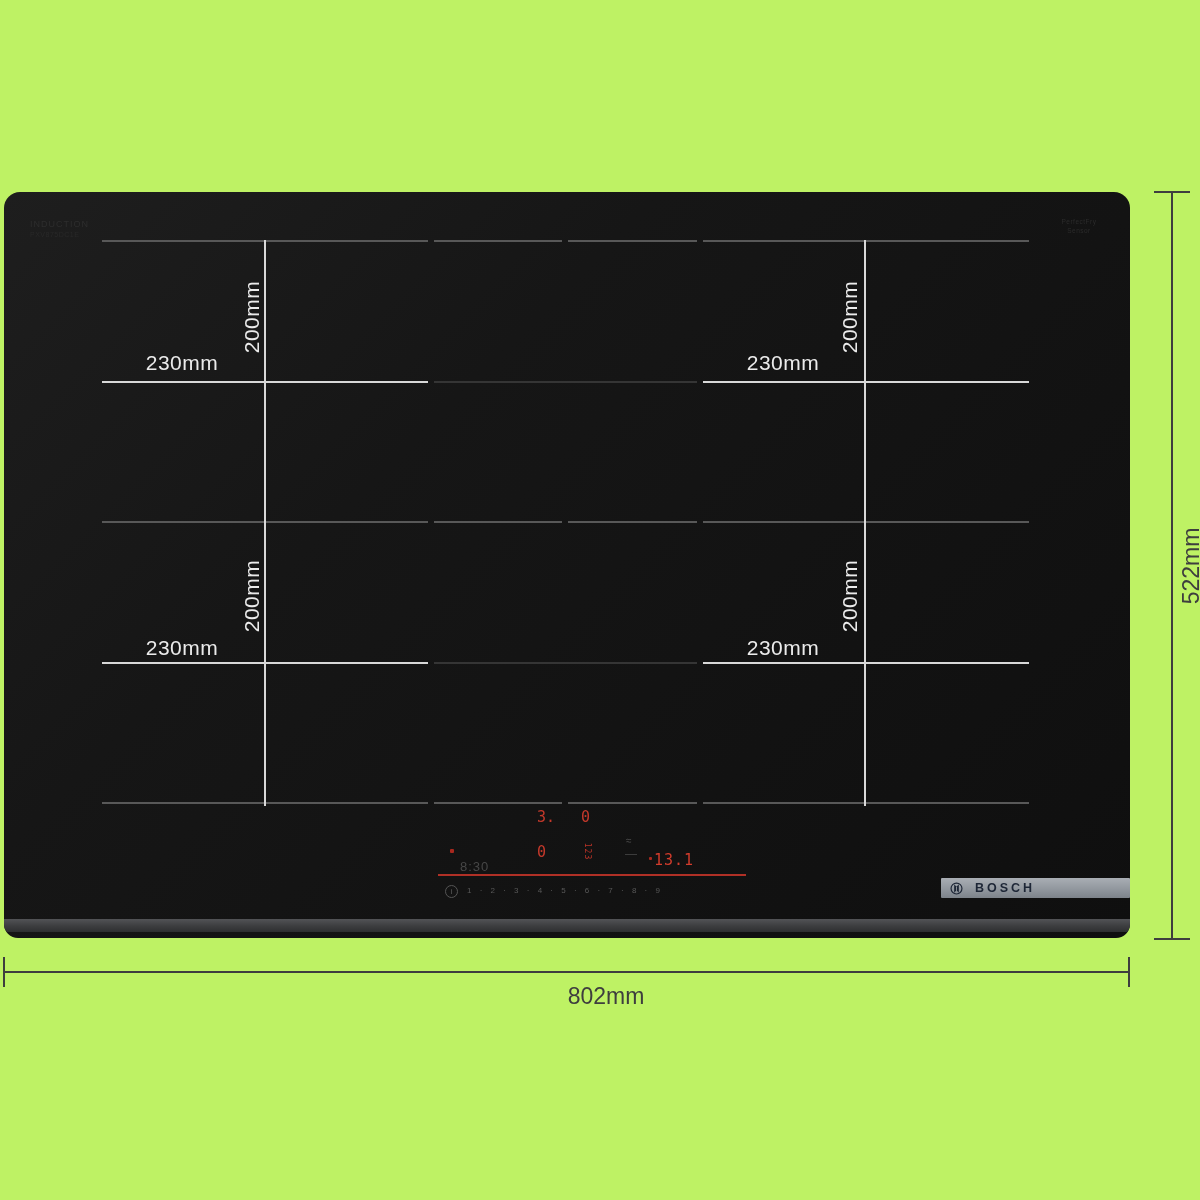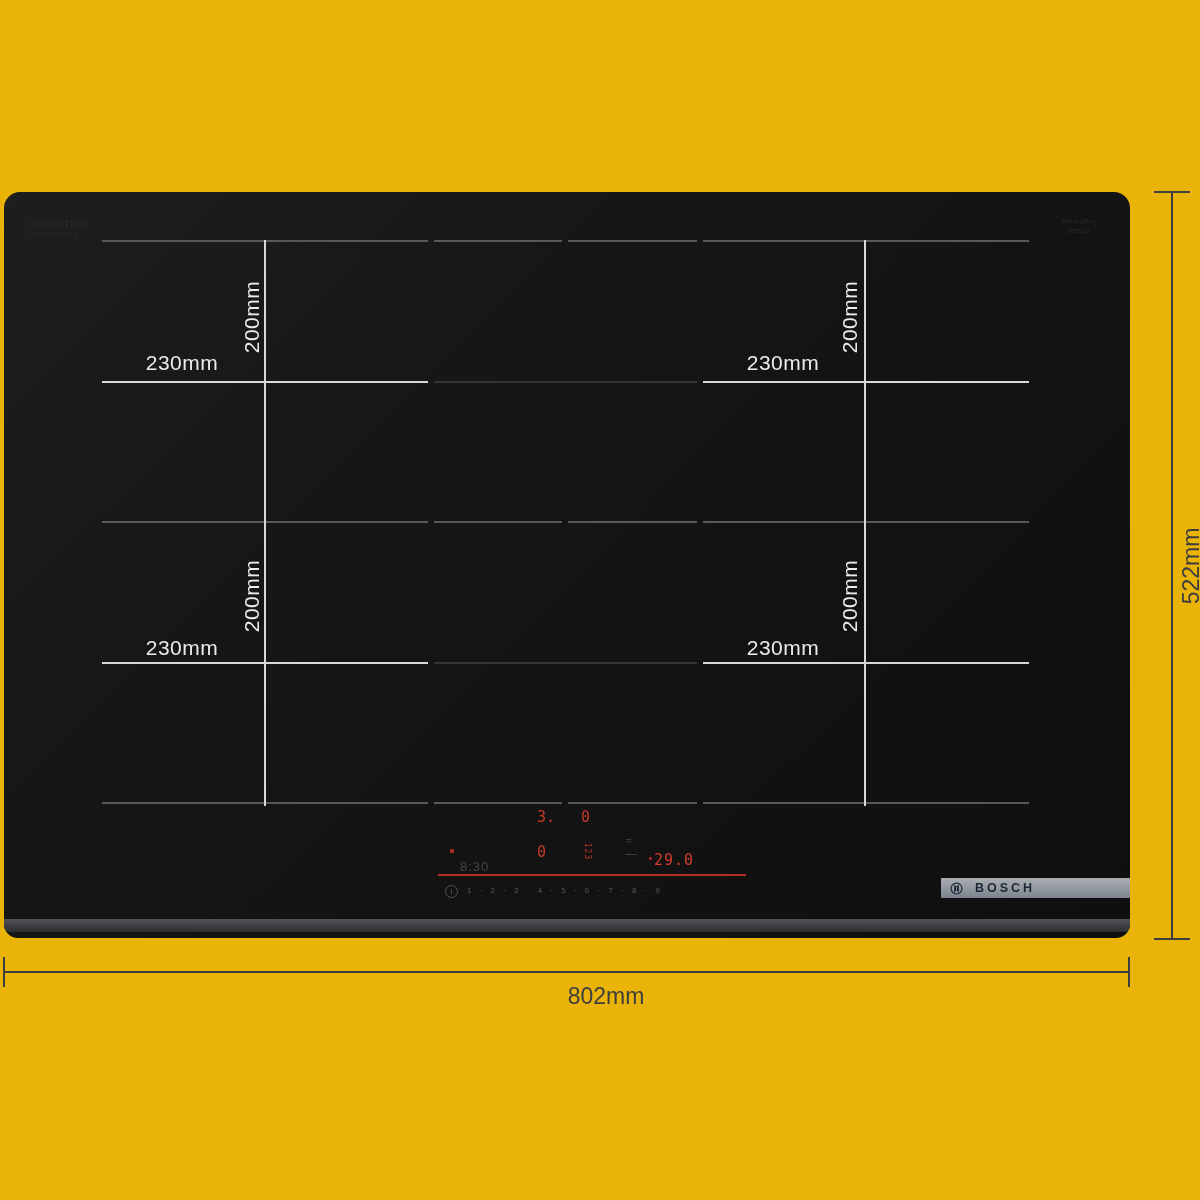--- a/index.html
+++ b/index.html
@@ -1,17 +1,17 @@
 <!DOCTYPE html>
 <html><head>
 <meta charset="utf-8">
 <style>
   html,body{margin:0;padding:0;background:#ffffff;}
   #canvas{
-    position:relative;width:1200px;height:1200px;background:#eab308;overflow:hidden;
+    position:relative;width:1200px;height:1200px;background:#bef264;overflow:hidden;
     font-family:"Liberation Sans", sans-serif;
   }
   
   .hob{
     position:absolute;left:4px;top:192px;width:1126px;height:746px;
     background:linear-gradient(135deg,#1e1e1e 0%,#161616 35%,#121212 70%,#0f0f0f 100%);
     border-radius:16px 16px 14px 14px;overflow:hidden;
   }
   
   .print{position:absolute;color:#2d2d2d;line-height:1.35;}
@@ -126,21 +126,21 @@
 
       <div class="seg d15" style="left:533px;top:616px;">3.</div>
       <div class="seg d15" style="left:577px;top:616px;">0</div>
       <div class="seg d15" style="left:533px;top:651px;">0</div>
       <div class="seg side-digits" style="left:575px;top:655px;">123</div>
 
       <div class="sensor-ico" style="left:622px;top:643px;">≈</div>
       <div class="sensor-dashes" style="left:621px;top:662px;"></div>
 
       <div class="red-dot" style="left:645px;top:665px;width:3px;height:3px;"></div>
-      <div class="seg timer" style="left:650px;top:659px;">29.0</div>
+      <div class="seg timer" style="left:650px;top:659px;">13.1</div>
 
       <div class="clock" style="left:456px;top:667px;">8:30</div>
 
       <div class="redline"></div>
 
       <div class="info-ring">
         <span>i</span>
       </div>
       <div class="pscale">1 · 2 · 3 · 4 · 5 · 6 · 7 · 8 · 9</div>
     </div>

